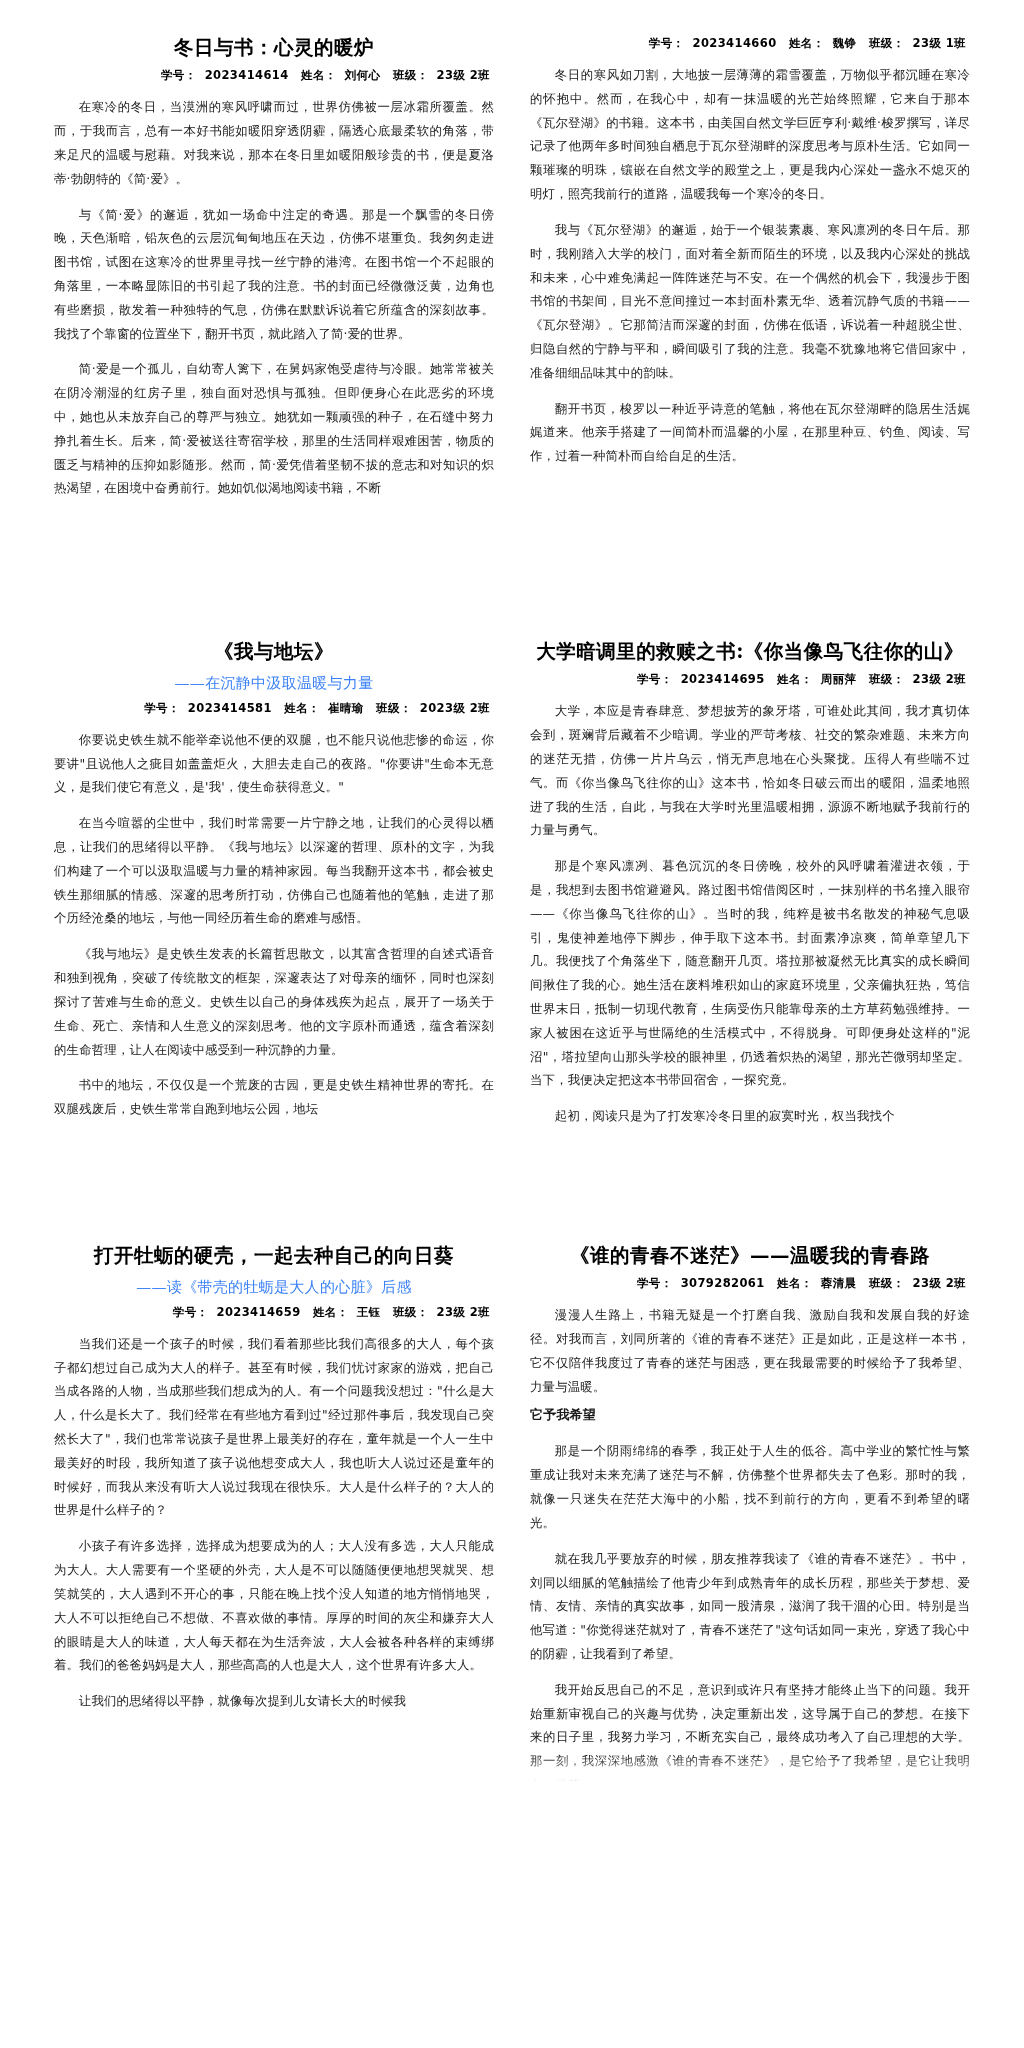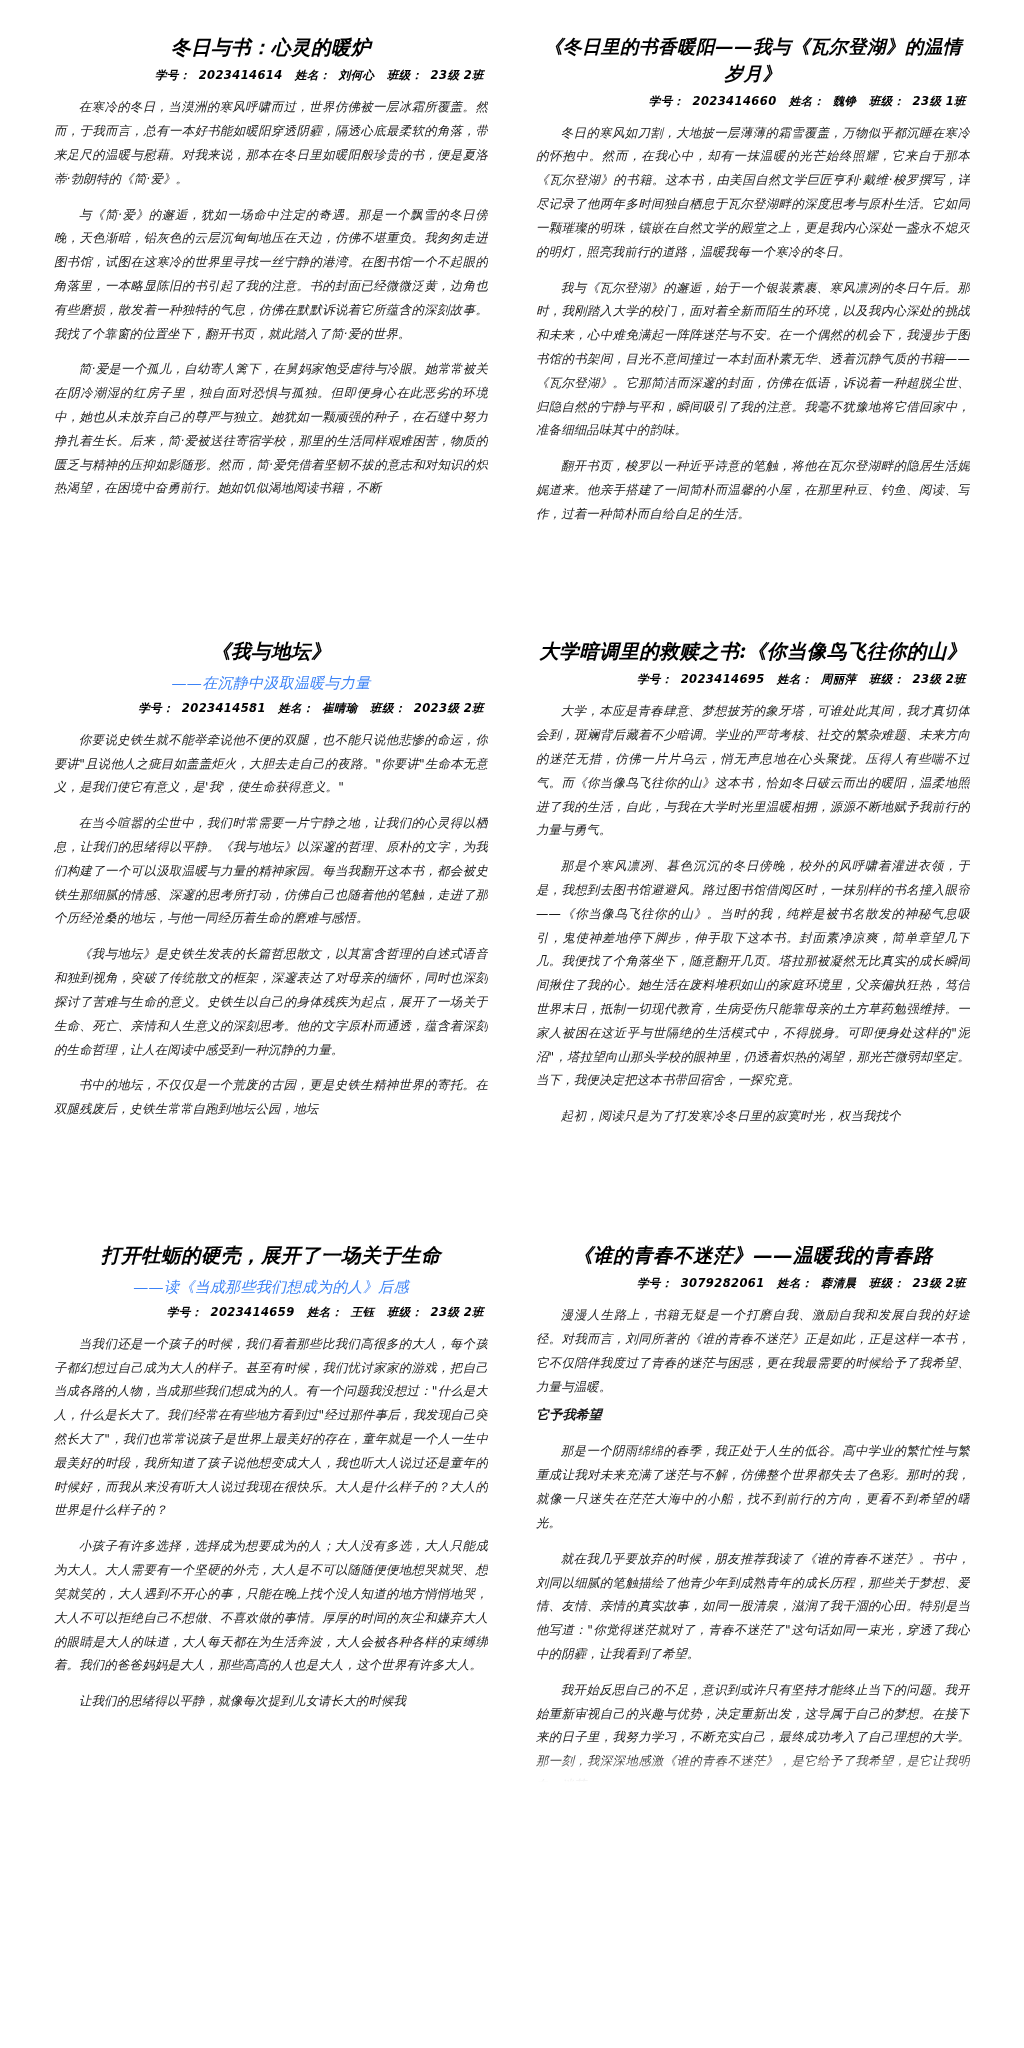--- a/index.html
+++ b/index.html
@@ -16,24 +16,23 @@
   .page {
     width: 1024px;
     height: 2048px;
     position: relative;
     background: #ffffff;
     padding: 18px 28px 0 28px;
   }
   .band {
     display: grid;
     grid-template-columns: 1fr 1fr;
-    column-gap: 48px;
+    column-gap: 36px;
     padding: 0 26px;
     overflow: hidden;
-    font-style: italic;
   }
   .band-1 { height: 540px; padding-top: 16px; }
   .band-2 { height: 540px; padding-top: 18px; }
   .band-3 { height: 560px; padding-top: 20px; }
   .spacer { height: 62px; }
 
   .article {
     overflow: hidden;
     position: relative;
   }
@@ -111,21 +110,20 @@
       </div>
       <div class="art-body">
         <p>在寒冷的冬日，当漠洲的寒风呼啸而过，世界仿佛被一层冰霜所覆盖。然而，于我而言，总有一本好书能如暖阳穿透阴霾，隔透心底最柔软的角落，带来足尺的温暖与慰藉。对我来说，那本在冬日里如暖阳般珍贵的书，便是夏洛蒂·勃朗特的《简·爱》。</p>
         <p>与《简·爱》的邂逅，犹如一场命中注定的奇遇。那是一个飘雪的冬日傍晚，天色渐暗，铅灰色的云层沉甸甸地压在天边，仿佛不堪重负。我匆匆走进图书馆，试图在这寒冷的世界里寻找一丝宁静的港湾。在图书馆一个不起眼的角落里，一本略显陈旧的书引起了我的注意。书的封面已经微微泛黄，边角也有些磨损，散发着一种独特的气息，仿佛在默默诉说着它所蕴含的深刻故事。我找了个靠窗的位置坐下，翻开书页，就此踏入了简·爱的世界。</p>
         <p>简·爱是一个孤儿，自幼寄人篱下，在舅妈家饱受虐待与冷眼。她常常被关在阴冷潮湿的红房子里，独自面对恐惧与孤独。但即便身心在此恶劣的环境中，她也从未放弃自己的尊严与独立。她犹如一颗顽强的种子，在石缝中努力挣扎着生长。后来，简·爱被送往寄宿学校，那里的生活同样艰难困苦，物质的匮乏与精神的压抑如影随形。然而，简·爱凭借着坚韧不拔的意志和对知识的炽热渴望，在困境中奋勇前行。她如饥似渴地阅读书籍，不断</p>
       </div>
       <div class="fade-bottom"></div>
     </div>
 
     <div class="article">
-      <h2 class="art-title small">《冬日里的书香暖阳——我与《瓦尔登湖》的温情岁月》</h2>
       <div class="art-meta">
         <span>学号：</span><span>2023414660</span>
         <span>姓名：</span><span>魏铮</span>
         <span>班级：</span><span>23级 1班</span>
       </div>
       <div class="art-body">
         <p>冬日的寒风如刀割，大地披一层薄薄的霜雪覆盖，万物似乎都沉睡在寒冷的怀抱中。然而，在我心中，却有一抹温暖的光芒始终照耀，它来自于那本《瓦尔登湖》的书籍。这本书，由美国自然文学巨匠亨利·戴维·梭罗撰写，详尽记录了他两年多时间独自栖息于瓦尔登湖畔的深度思考与原朴生活。它如同一颗璀璨的明珠，镶嵌在自然文学的殿堂之上，更是我内心深处一盏永不熄灭的明灯，照亮我前行的道路，温暖我每一个寒冷的冬日。</p>
         <p>我与《瓦尔登湖》的邂逅，始于一个银装素裹、寒风凛冽的冬日午后。那时，我刚踏入大学的校门，面对着全新而陌生的环境，以及我内心深处的挑战和未来，心中难免满起一阵阵迷茫与不安。在一个偶然的机会下，我漫步于图书馆的书架间，目光不意间撞过一本封面朴素无华、透着沉静气质的书籍——《瓦尔登湖》。它那简洁而深邃的封面，仿佛在低语，诉说着一种超脱尘世、归隐自然的宁静与平和，瞬间吸引了我的注意。我毫不犹豫地将它借回家中，准备细细品味其中的韵味。</p>
         <p>翻开书页，梭罗以一种近乎诗意的笔触，将他在瓦尔登湖畔的隐居生活娓娓道来。他亲手搭建了一间简朴而温馨的小屋，在那里种豆、钓鱼、阅读、写作，过着一种简朴而自给自足的生活。</p>
       </div>
@@ -170,22 +168,22 @@
       <div class="fade-bottom"></div>
     </div>
 
   </div>
 
   <div class="spacer"></div>
 
   <div class="band band-3">
 
     <div class="article">
-      <h2 class="art-title">打开牡蛎的硬壳，展开了一场关于生命</h2>
-      <div class="art-subtitle">——读《当成那些我们想成为的人》后感</div>
+      <h2 class="art-title">打开牡蛎的硬壳，一起去种自己的向日葵</h2>
+      <div class="art-subtitle">——读《带壳的牡蛎是大人的心脏》后感</div>
       <div class="art-meta">
         <span>学号：</span><span>2023414659</span>
         <span>姓名：</span><span>王钰</span>
         <span>班级：</span><span>23级 2班</span>
       </div>
       <div class="art-body">
         <p>当我们还是一个孩子的时候，我们看着那些比我们高很多的大人，每个孩子都幻想过自己成为大人的样子。甚至有时候，我们忧讨家家的游戏，把自己当成各路的人物，当成那些我们想成为的人。有一个问题我没想过："什么是大人，什么是长大了。我们经常在有些地方看到过"经过那件事后，我发现自己突然长大了"，我们也常常说孩子是世界上最美好的存在，童年就是一个人一生中最美好的时段，我所知道了孩子说他想变成大人，我也听大人说过还是童年的时候好，而我从来没有听大人说过我现在很快乐。大人是什么样子的？大人的世界是什么样子的？</p>
         <p>小孩子有许多选择，选择成为想要成为的人；大人没有多选，大人只能成为大人。大人需要有一个坚硬的外壳，大人是不可以随随便便地想哭就哭、想笑就笑的，大人遇到不开心的事，只能在晚上找个没人知道的地方悄悄地哭，大人不可以拒绝自己不想做、不喜欢做的事情。厚厚的时间的灰尘和嫌弃大人的眼睛是大人的味道，大人每天都在为生活奔波，大人会被各种各样的束缚绑着。我们的爸爸妈妈是大人，那些高高的人也是大人，这个世界有许多大人。</p>
         <p>让我们的思绪得以平静，就像每次提到儿女请长大的时候我</p>
       </div>

